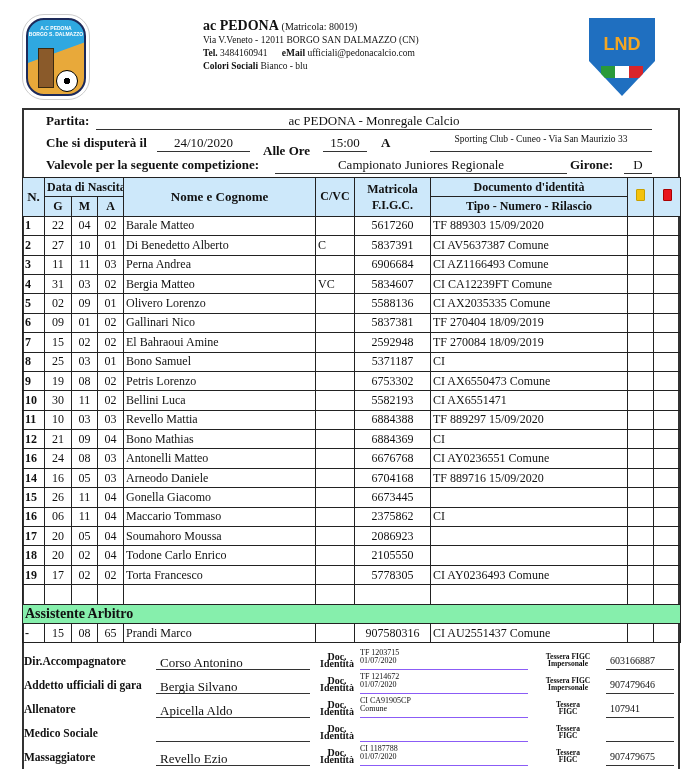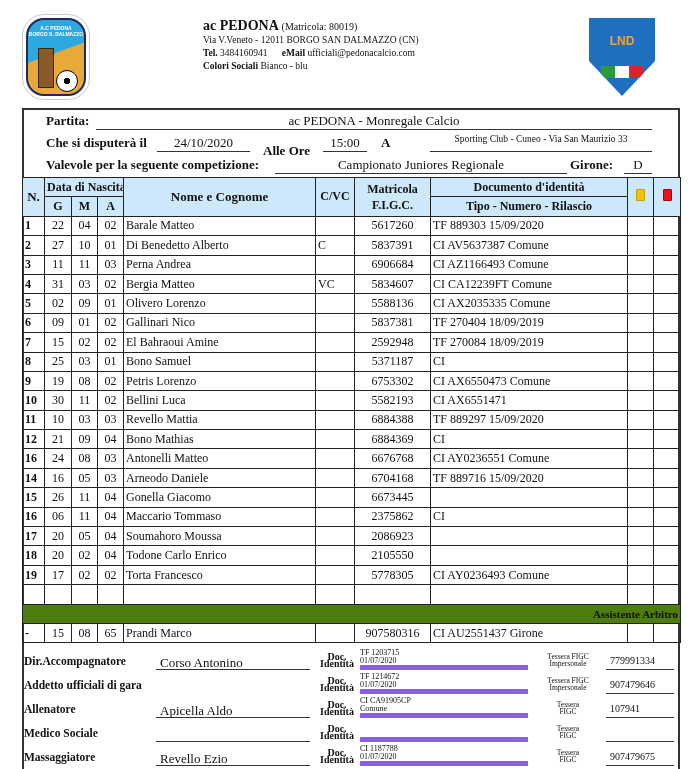--- a/index.html
+++ b/index.html
@@ -12,52 +12,52 @@
   .logo-left .txt { position: absolute; top: 5px; left: 0; right: 0; text-align: center; font-family: "Liberation Sans", sans-serif; font-weight: bold; font-size: 5px; color: #fff; line-height: 6px; }
   .logo-left .tower { position: absolute; left: 10px; top: 28px; width: 16px; height: 40px; background: #8a5a2a; border: 1px solid #3a2a10; }
   .logo-left .ball { position: absolute; left: 28px; top: 50px; width: 22px; height: 22px; border-radius: 50%; background: radial-gradient(circle at 50% 50%, #000 0 3px, #fff 3px); border: 1px solid #000; }
 
   .club-name { left: 203px; top: 18px; font-size: 14px; font-weight: bold; }
   .club-name .matr { font-size: 10px; font-weight: normal; }
   .club-line { left: 203px; font-size: 9.5px; }
 
   .logo-right { left: 589px; top: 18px; width: 66px; height: 78px; }
   .shield { width: 66px; height: 78px; background: #1f6fc0; clip-path: polygon(0 0, 100% 0, 100% 55%, 50% 100%, 0 55%); position: relative; }
-  .shield .lnd { position: absolute; top: 16px; left: 0; right: 0; text-align: center; color: #f5a623; font-family: "Liberation Sans", sans-serif; font-weight: bold; font-size: 12px; }
+  .shield .lnd { position: absolute; top: 16px; left: 0; right: 0; text-align: center; color: #f5a623; font-family: "Liberation Sans", sans-serif; font-weight: bold; font-size: 18px; }
   .shield .flag { position: absolute; top: 48px; left: 12px; width: 42px; height: 12px; background: linear-gradient(90deg, #2a9a3a 0 33%, #fff 33% 66%, #d8252a 66%); }
 
   
   .frame { left: 22px; top: 108px; width: 658px; height: 661px; border: 2px solid #333; border-bottom: none; }
 
   .lbl { font-weight: bold; font-size: 13px; }
   .uline { border-bottom: 1px solid #333; font-size: 13px; text-align: center; }
 
   
   table.grid { position: absolute; left: 22px; top: 177px; border-collapse: collapse; width: 658px; table-layout: fixed; }
   table.grid td, table.grid th { border: 1.5px solid #222; height: 19.4px; font-size: 12px; padding: 0 2px; white-space: nowrap; overflow: hidden; }
   table.grid th { background: #cde8fa; font-weight: bold; text-align: center; }
   th.small { font-size: 10.5px; }
   td.num { font-weight: bold; font-size: 12.5px; text-align: left; padding-left: 1px; }
   td.c { text-align: center; font-size: 12.5px; }
   td.name { font-size: 11px; padding-left: 14px; }
   td.cvc { font-size: 12.5px; padding-left: 4px; }
   td.matr { text-align: center; font-size: 13px; }
   td.doc { font-size: 8px; padding-left: 3px; }
-  tr.section td { background: #4d7c0f; font-weight: bold; font-size: 11px; padding-left: 2px; border-left: 1.5px solid #222; border-right: 1.5px solid #222; text-align: right; }
+  tr.section td { background: #86efac; font-weight: bold; font-size: 14px; padding-left: 2px; border-left: 1.5px solid #222; border-right: 1.5px solid #222; }
   .card { display: inline-block; width: 9px; height: 12px; border-radius: 1px; }
   .card.yellow { background: #f4c20d; border: 1px solid #c8a000; }
   .card.red { background: #e8141c; border: 1px solid #a00; }
 
   
   .staff-row { position: absolute; left: 24px; width: 654px; height: 24px; }
   .staff-label { position: absolute; left: 0; top: 4px; font-weight: bold; font-size: 11.5px; }
   .staff-name { position: absolute; left: 132px; top: 0; width: 154px; height: 19px; border-bottom: 1px solid #333; font-size: 13px; padding-left: 4px; padding-top: 4px; }
   .doc-lbl { position: absolute; left: 296px; top: 2px; font-weight: bold; font-size: 10px; text-align: center; line-height: 7px; width: 34px; }
-  .doc-val { position: absolute; left: 336px; top: -2px; width: 168px; height: 21px; border-bottom: 5px solid #8b5cf6; font-size: 8px; line-height: 8px; }
-  .tess-lbl { position: absolute; left: 512px; top: 2px; font-weight: normal; font-size: 7.5px; line-height: 7px; width: 64px; text-align: center; }
+  .doc-val { position: absolute; left: 336px; top: -2px; width: 168px; height: 21px; border-bottom: 1px solid #8b5cf6; font-size: 8px; line-height: 8px; }
+  .tess-lbl { position: absolute; left: 512px; top: 2px; font-weight: bold; font-size: 7.5px; line-height: 7px; width: 64px; text-align: center; }
   .tess-val { position: absolute; left: 582px; top: 0; width: 68px; height: 19px; border-bottom: 1px solid #333; font-size: 10px; padding-top: 4px; padding-left: 4px; }
 </style>
 </head>
 <body>
 
 <div class="abs logo-left">
   <div class="inner">
     <div class="txt"><span>A.C PEDONA</span><br><span>BORGO S. DALMAZZO</span></div>
     <div class="tower"></div>
     <div class="ball"></div>
@@ -380,38 +380,39 @@
         <td colspan="10">Assistente Arbitro</td>
       </tr>
       <tr>
         <td class="num">-</td>
         <td class="c">15</td>
         <td class="c">08</td>
         <td class="c">65</td>
         <td class="name">Prandi Marco</td>
         <td class="cvc"></td>
         <td class="matr">907580316</td>
-        <td class="doc">CI   AU2551437   Girone</td>
+        <td class="doc">CI   AU2551437   Comune</td>
         <td></td>
         <td></td>
       </tr>
     </tbody>
 </table>
 
 <div id="staff">
     <div class="staff-row" style="top: 651px;">
       <div class="staff-label">Dir.Accompagnatore</div>
      <div class="staff-name">Corso Antonino</div>
      <div class="doc-lbl"><span>Doc.</span><br><span>Identità</span></div>
      <div class="doc-val"><span>TF   1203715</span><br><span>01/07/2020</span></div>
      <div class="tess-lbl"><span>Tessera FIGC</span><br><span>Impersonale</span></div>
-     <div class="tess-val">779991334</div>
+     <div class="tess-val">603166887</div>
     </div>
     <div class="staff-row" style="top: 675px;">
       <div class="staff-label">Addetto ufficiali di gara</div>
+     <div class="staff-name">Bergia Silvano</div>
      <div class="doc-lbl"><span>Doc.</span><br><span>Identità</span></div>
      <div class="doc-val"><span>TF   1214672</span><br><span>01/07/2020</span></div>
      <div class="tess-lbl"><span>Tessera FIGC</span><br><span>Impersonale</span></div>
      <div class="tess-val">907479646</div>
     </div>
     <div class="staff-row" style="top: 699px;">
       <div class="staff-label">Allenatore</div>
      <div class="staff-name">Apicella Aldo</div>
      <div class="doc-lbl"><span>Doc.</span><br><span>Identità</span></div>
      <div class="doc-val"><span>CI   CA91905CP</span><br><span>Comune</span></div>

